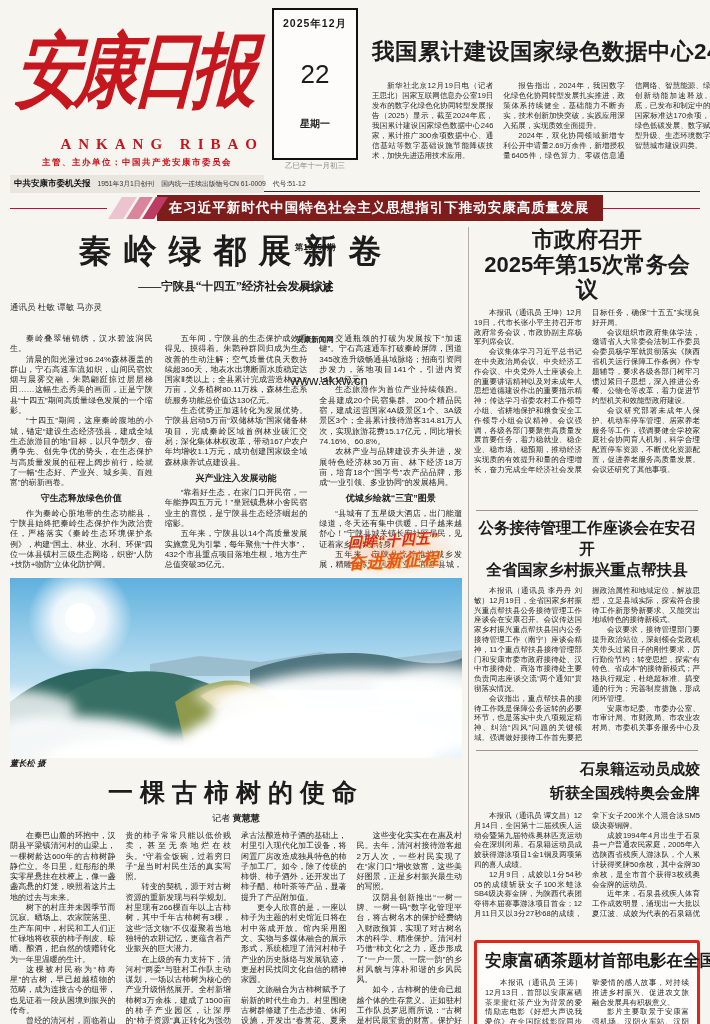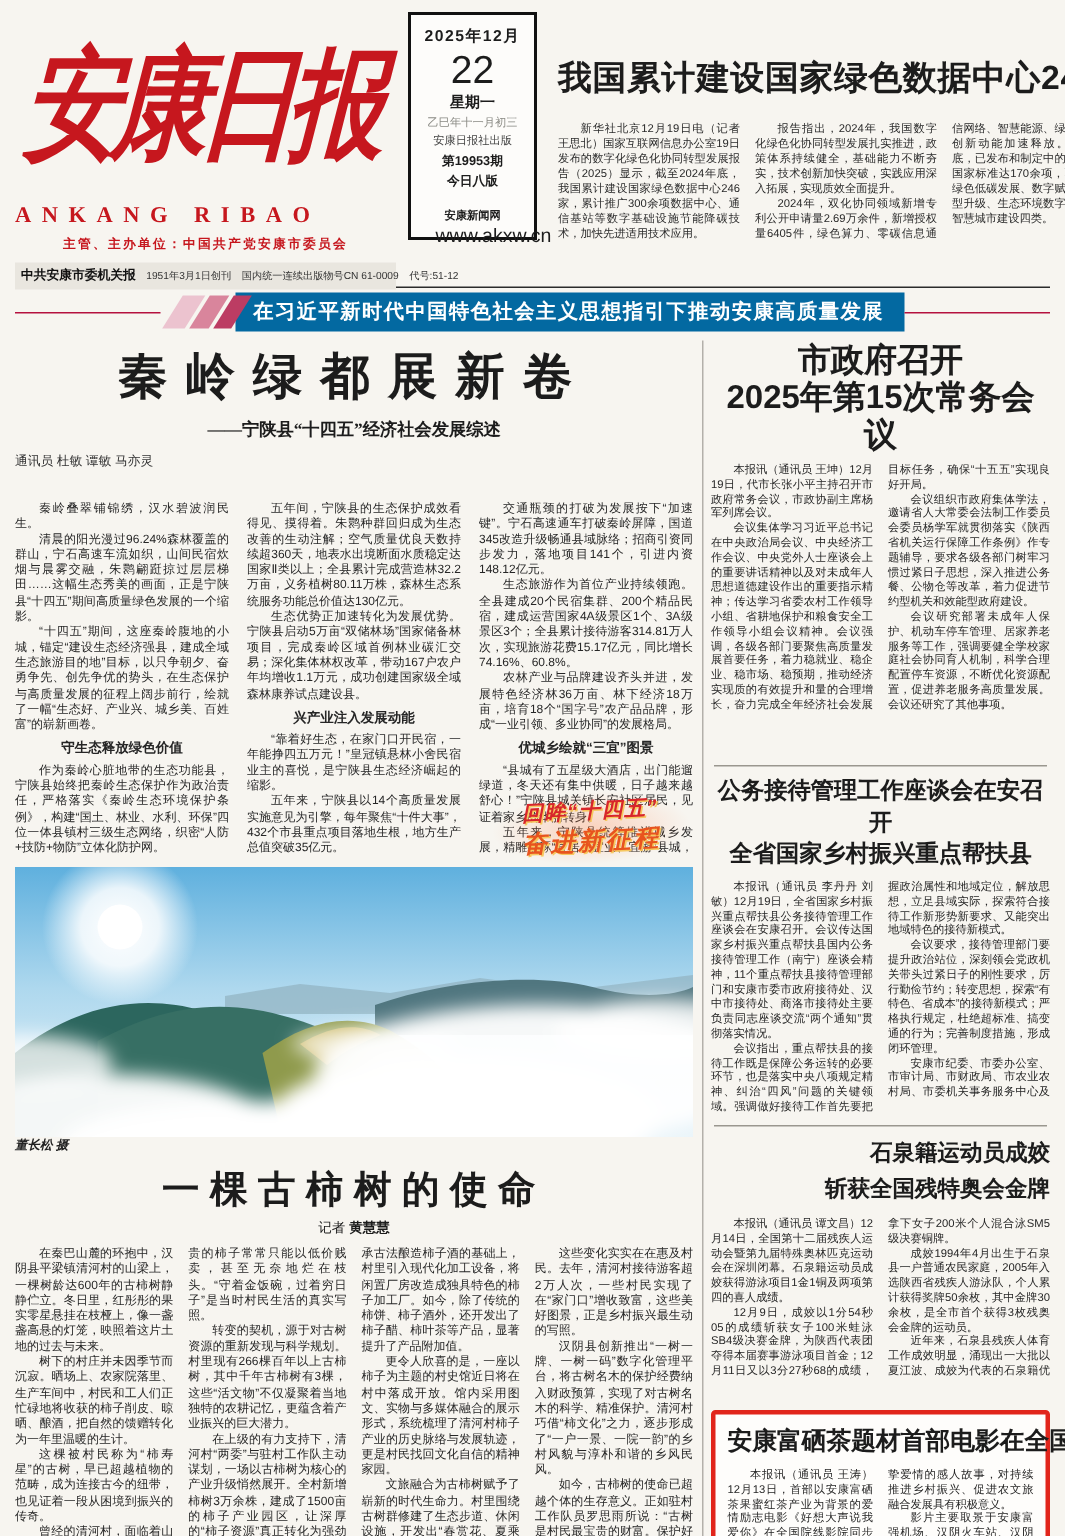--- a/index.html
+++ b/index.html
@@ -6,29 +6,29 @@
   html,body { width: 710px; height: 1024px; overflow: hidden; }
   body { background:#f7f5f0; font-family:"Liberation Sans", sans-serif; color:#1c1c1c; }
   .page { width:710px; height:1024px; padding:6px 10px 0 10px; position:relative; }
 
   
   .header { display:flex; height:182px; }
   .mast { width:254px; display:flex; flex-direction:column; }
   .mast-title { color:#c6171e; font-weight:bold; font-style:italic; font-size:66px; line-height:104px;
                 text-align:center; letter-spacing:-6px; transform:scale(.98,1.22) skewX(-4deg);
                 transform-origin:center top; font-family:"DejaVu Serif", serif; white-space:nowrap; }
-  .mast-en { color:#c6171e; font-weight:bold; font-size:15px; letter-spacing:7px; text-align:left;
+  .mast-en { color:#c6171e; font-weight:bold; font-size:15px; letter-spacing:7px; text-align:right;
              margin-top:26px; font-family:"Liberation Serif", serif; }
   .mast-org { color:#c6171e; font-weight:bold; font-size:8.5px; letter-spacing:1.5px; text-align:center; margin-top:4px; }
   .mast-strip { margin-top:6px; background:#e9e6df; padding:3px 4px; display:flex; gap:7px; align-items:baseline; white-space:nowrap; }
   .mast-strip .b { font-size:8.5px; font-weight:bold; color:#111; }
   .mast-strip .s { font-size:6.8px; color:#333; }
 
   .datebox { width:86px; border:2px solid #111; margin:2px 6px 0 8px; height:152px; padding:7px 2px 4px;
-             text-align:center; display:flex; flex-direction:column; align-items:center; background:#fdfcfa; }
+             text-align:center; display:flex; flex-direction:column; align-items:center; background:#fdfcfa;gap:28px; }
   .db-ym { font-size:10.5px; font-weight:bold; letter-spacing:1px; }
   .db-day { font-size:26px; font-weight:normal; line-height:30px; }
   .db-week { font-size:10px; font-weight:bold; margin-bottom:2px; }
   .db-lunar { font-size:7.5px; color:#8a8a84; margin-bottom:2px; }
   .db-pub { font-size:7.5px; color:#444; font-family:"Liberation Serif",serif; margin-bottom:2px; }
   .db-issue,.db-pages { font-size:8.5px; font-weight:bold; line-height:13px; }
   .db-site { margin-top:12px; font-size:7.5px; font-weight:bold; }
   .db-url { font-size:13px;padding-left:28px; }
 
   .topstory { flex:1; padding:0 2px 0 8px; }
@@ -42,21 +42,21 @@
   .head-rule { border-top:1.5px solid #2b2b2b; margin:3px 0 4px; }
 
   
   .banner-row { display:flex; align-items:center; margin:3px 0 5px; height:24px; }
   .banner-row::before { content:""; flex:1; border-top:1.5px solid #b5123f; }
   .banner-row::after  { content:""; flex:1; border-top:1.5px solid #b5123f; }
   .deco { height:22px; transform:skewX(-32deg); }
   .deco1 { width:15px; background:#ecc3cf; margin-left:8px; }
   .deco2 { width:13px; background:#d9859c; margin-left:3px; }
   .deco3 { width:12px; background:#bc3c63; margin-left:3px; margin-right:-4px; }
-  .banner { background:#0369a1; color:#fff; font-weight:bold; font-size:13.5px; letter-spacing:1px;
+  .banner { background:#7f1d1d; color:#fff; font-weight:bold; font-size:13.5px; letter-spacing:1px;
             padding:4px 14px 4px 12px; white-space:nowrap; }
 
   
   .content { display:flex; }
   .left { width:452px; }
   .vdiv { width:1px; background:#b3b0aa; margin:2px 5px 0 6px; }
   .right { flex:1; min-width:0; }
 
   .main-head { font-size:33px; font-weight:900; text-align:center; letter-spacing:12px; margin:4px 0 5px; white-space:nowrap; }
   .main-sub { text-align:center; font-size:11.5px; font-weight:bold; font-family:"Liberation Serif",serif; margin-bottom:8px; }

